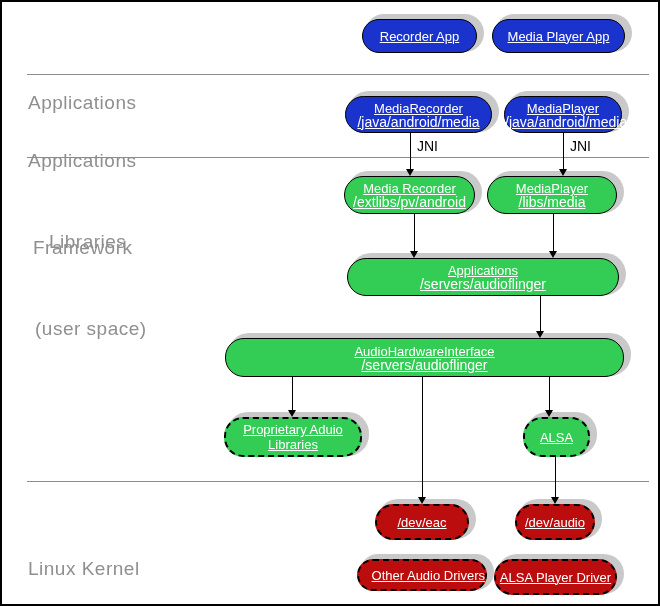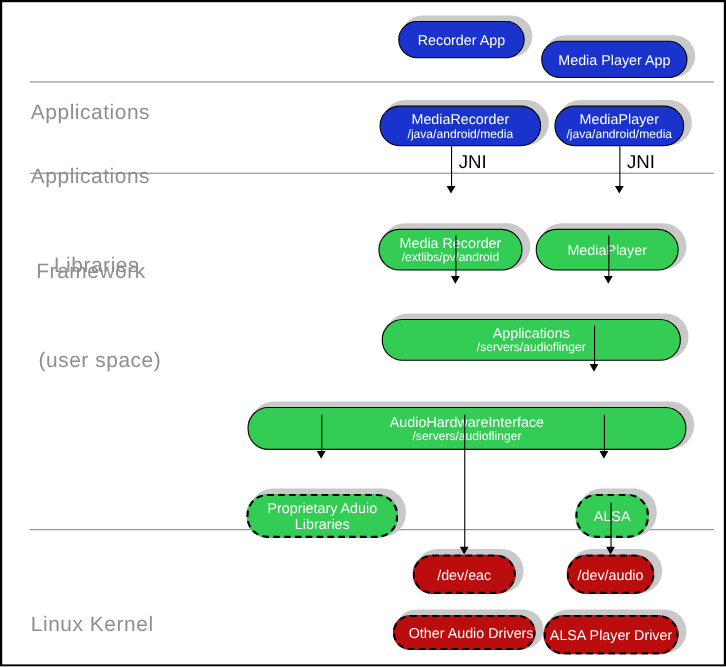--- a/index.html
+++ b/index.html
@@ -17,38 +17,39 @@
   .separator {
     position:absolute; left:25px; width:622px; height:1px;
     background:#8c8c8c;
   }
   .node {
     position:absolute; box-sizing:border-box;
     border:1px solid #000; border-radius:19px;
     color:#fff; text-align:center;
     display:flex; flex-direction:column; justify-content:center;
     box-shadow:5px -3px 0 2px var(--shadow-gray,#c9c9c9);
+    text-decoration:underline;
   }
   .node.blue  { background:var(--app-blue,#1a33cc); }
-  .node.green { background:var(--lib-green,#33cc55);margin-top:32px; }
+  .node.green { background:var(--lib-green,#33cc55); }
   .node.red   { background:var(--kernel-red,#bb0d0d); }
   .node.dashed { border:2px dashed #000; }
   .node-title { font-size:13px; line-height:15px; }
-  .node-path  { font-size:11px; line-height:13px; }
+  .node-path  { font-size:14px; line-height:13px; }
   .vline { position:absolute; width:1px; background:#000; }
   .arrowhead {
     position:absolute; width:0; height:0;
     border-left:4px solid transparent; border-right:4px solid transparent;
     border-top:7px solid #000;
   }
-  .conn-label { position:absolute; color:#000; font-size:17px; }
+  .conn-label { position:absolute; color:#000; font-size:14px; }
 
   
   #n-recorder-app        { left:360px; top:17px;  width:115px; height:34px; }
-  #n-media-player-app    { left:490px; top:17px;  width:133px; height:34px;margin-top:18px; }
+  #n-media-player-app    { left:490px; top:17px;  width:133px; height:34px; }
   #n-media-recorder-fw   { left:343px; top:94px;  width:147px; height:37px; }
   #n-media-player-fw     { left:502px; top:94px;  width:118px; height:37px; }
   #n-media-recorder-lib  { left:342px; top:174px; width:131px; height:38px; }
   #n-media-player-lib    { left:485px; top:174px; width:130px; height:38px; }
   #n-audio-flinger       { left:345px; top:256px; width:272px; height:38px; }
   #n-audio-hw-interface  { left:223px; top:336px; width:399px; height:39px; }
   #n-proprietary         { left:222px; top:415px; width:138px; height:40px; }
   #n-alsa                { left:521px; top:415px; width:67px;  height:40px; }
   #n-dev-eac             { left:373px; top:502px; width:94px;  height:36px; }
   #n-dev-audio           { left:513px; top:502px; width:80px;  height:36px; }
@@ -107,20 +108,21 @@
     <div class="node-title">MediaPlayer</div>
     <div class="node-path">/java/android/media</div>
   </div>
 
   <div class="node green" id="n-media-recorder-lib">
     <div class="node-title">Media Recorder</div>
     <div class="node-path">/extlibs/pv/android</div>
   </div>
   <div class="node green" id="n-media-player-lib">
     <div class="node-title">MediaPlayer</div>
+    <div class="node-path">/libs/media</div>
   </div>
   <div class="node green" id="n-audio-flinger">
     <div class="node-title">Applications</div>
     <div class="node-path">/servers/audioflinger</div>
   </div>
   <div class="node green" id="n-audio-hw-interface">
     <div class="node-title">AudioHardwareInterface</div>
     <div class="node-path">/servers/audioflinger</div>
   </div>
   <div class="node green dashed" id="n-alsa">

